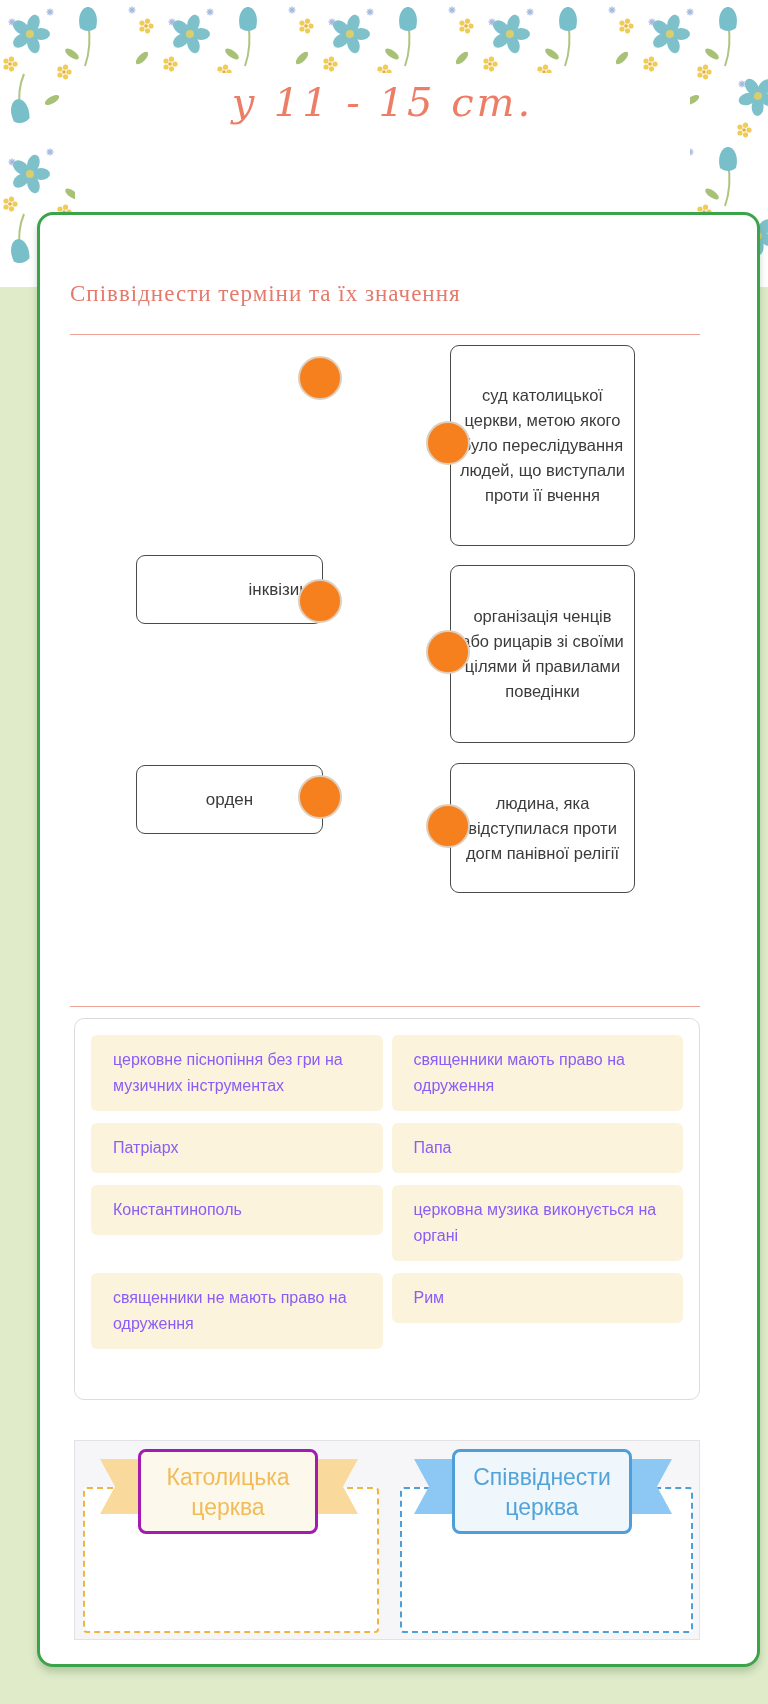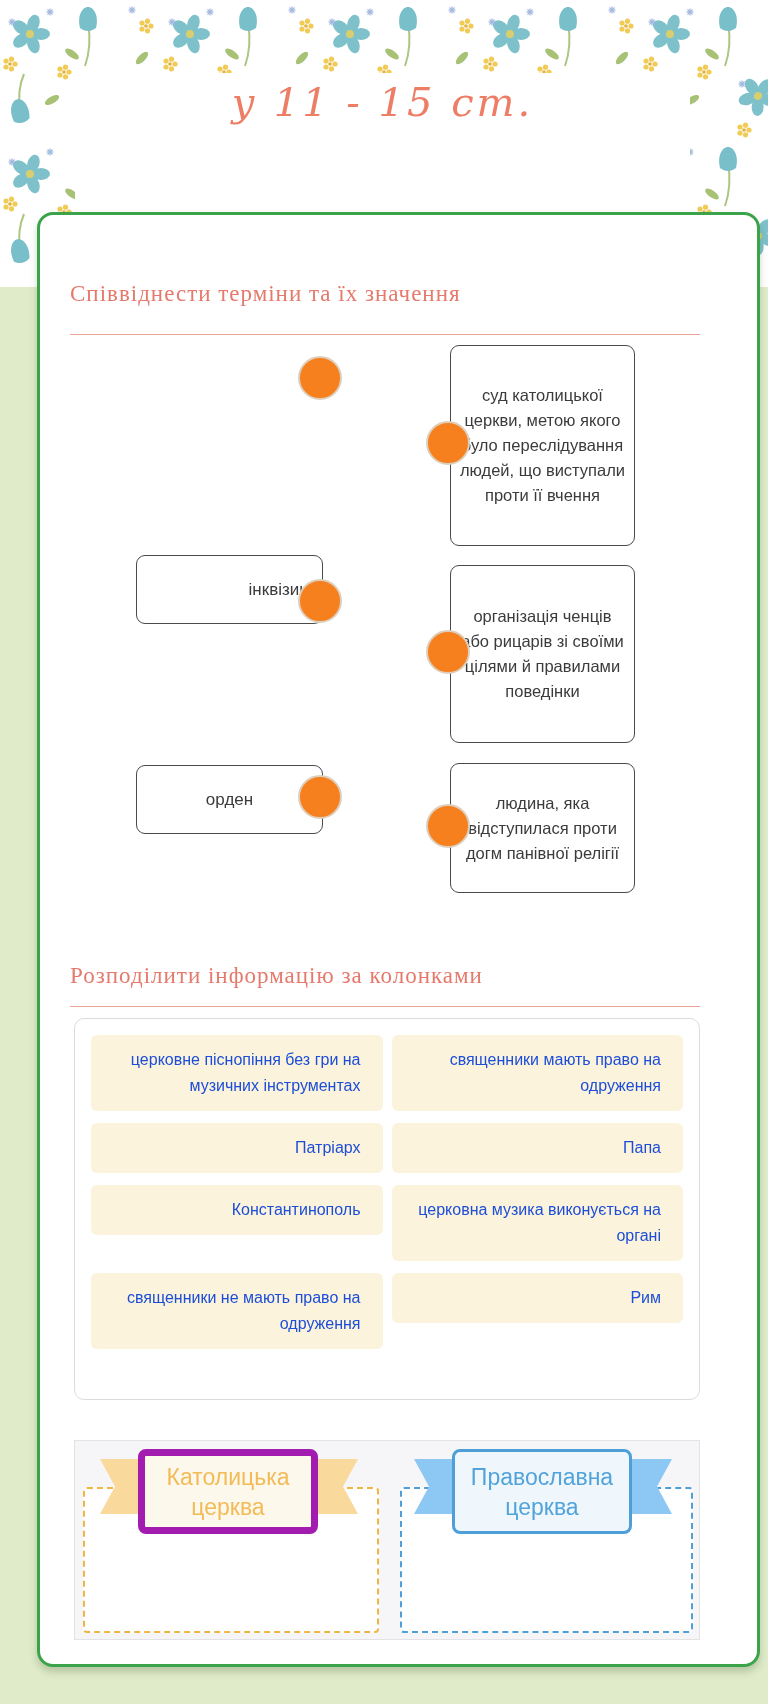--- a/index.html
+++ b/index.html
@@ -68,40 +68,40 @@
 
   
   .items-panel {
     position:absolute; left:34px; top:803px; width:626px; height:382px;
     border:1px solid #dcdcdc; border-radius:10px; background:#fff;
     padding:16px; display:grid; grid-template-columns:1fr 1fr;
     column-gap:9px; row-gap:12px; align-items:start; align-content:start;
   }
   .chip {
     background:#fbf3dc; border-radius:6px; padding:12px 22px;
-    font-size:16px; line-height:26px; color:#1d4ed8; text-align:right;
+    font-size:16px; line-height:26px; color:#8b5cf6; text-align:left;
   }
 
   
   .columns-panel {
     position:absolute; left:34px; top:1225px; width:626px; height:200px;
     background:#f6f6f8; border:1px solid #e3e3e5;
   }
   .dropzone {
     position:absolute; top:46px; height:146px; background:#fff;
     border-radius:4px; z-index:0;
   }
   .dropzone-catholic { left:8px;  width:296px; border:2px dashed #efb644; }
   .dropzone-orthodox { left:325px; width:293px; border:2px dashed #4e9fd8; }
   .banner-box {
     position:absolute; top:8px; width:180px; height:85px; z-index:2;
     border-radius:8px; display:flex; align-items:center; justify-content:center;
     text-align:center; font-size:23px; line-height:30px;
   }
-  .banner-catholic { left:63px;  background:#fdf8ec; border:7px solid #a21caf; color:#f2bb57; }
+  .banner-catholic { left:63px;  background:#fdf8ec; border:3px solid #a21caf; color:#f2bb57; }
   .banner-orthodox { left:377px; background:#f0f7fc; border:3px solid #4e9fd8; color:#51a3da; }
   .tail { position:absolute; top:18px; width:50px; height:55px; z-index:1; }
   .tail-l { clip-path:polygon(0 0,100% 0,100% 100%,0 100%,30% 50%); }
   .tail-r { clip-path:polygon(0 0,100% 0,70% 50%,100% 100%,0 100%); }
   .tail-cath { background:#f9d99c; }
   .tail-orth { background:#8cc8f3; }
   .tail-cath-l { left:25px; }  .tail-cath-r { left:233px; }
   .tail-orth-l { left:339px; } .tail-orth-r { left:547px; }
 </style>
 </head>
@@ -192,21 +192,20 @@
 
     <div class="term-box term-r3">
       <span>орден</span>
     </div>
     <div class="def-box def-r3">
       <span>людина, яка відступилася проти догм панівної релігії</span>
     </div>
     <div class="dot dot-t3"></div>
     <div class="dot dot-d3"></div>
 
-    <h2 class="section-heading heading-2">Розподілити інформацію за колонками</h2>
     <hr class="section-underline underline-2">
 
     <div class="items-panel">
       <div class="chip">церковне піснопіння без гри на музичних інструментах</div>
       <div class="chip">священники мають право на одруження</div>
       <div class="chip">Патріарх</div>
       <div class="chip">Папа</div>
       <div class="chip">Константинополь</div>
       <div class="chip">церковна музика виконується на органі</div>
       <div class="chip">священники не мають право на одруження</div>
@@ -219,18 +218,18 @@
 
       <div class="tail tail-l tail-cath tail-cath-l"></div>
       <div class="tail tail-r tail-cath tail-cath-r"></div>
       <div class="banner-box banner-catholic">
         <span>Католицька церква</span>
       </div>
 
       <div class="tail tail-l tail-orth tail-orth-l"></div>
       <div class="tail tail-r tail-orth tail-orth-r"></div>
       <div class="banner-box banner-orthodox">
-        <span>Православна церква</span>
+        <span>Співвіднести церква</span>
       </div>
     </div>
 
   </div>
 </div>
 
 </body></html>

